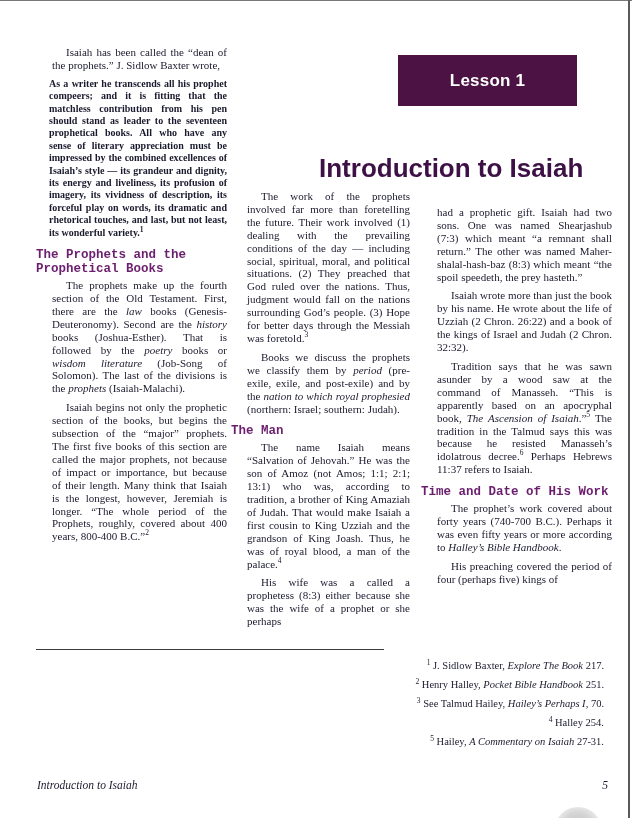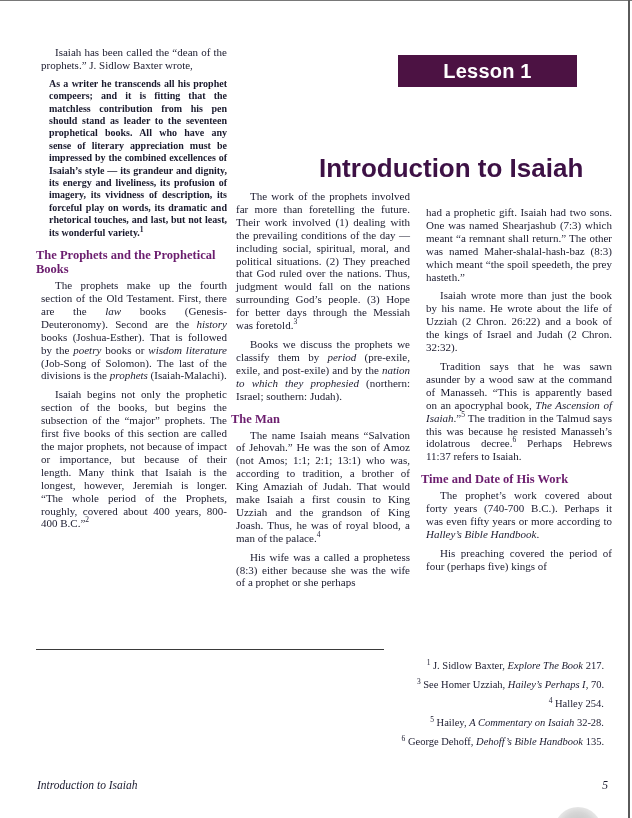--- a/index.html
+++ b/index.html
@@ -11,44 +11,44 @@
   }
   html,body{margin:0;padding:0;background:#ffffff;}
   .page{
     position:relative;width:632px;height:818px;background:#ffffff;
     overflow:hidden;font-family:"Liberation Serif",serif;color:var(--body_color);
   }
   .edge-top{position:absolute;top:0;left:0;width:632px;height:1px;background:#787878;}
   .edge-right{position:absolute;top:0;left:628px;width:2px;height:818px;background:#5a5a5a;}
 
   .banner{
-    position:absolute;left:398px;top:55px;width:179px;height:32px;
+    position:absolute;left:398px;top:55px;width:179px;height:51px;
     background:var(--banner_bg);color:#ffffff;
-    font-family:"Liberation Sans",sans-serif;font-weight:bold;font-size:20px;
+    font-family:"Liberation Sans",sans-serif;font-weight:bold;font-size:17px;
     display:flex;align-items:center;justify-content:center;letter-spacing:.2px;
   }
   .title{
     position:absolute;left:319px;top:153px;margin:0;
     font-family:"Liberation Sans",sans-serif;font-weight:bold;
     font-size:26px;line-height:30px;color:var(--title_color);white-space:nowrap;
   }
 
   .col{position:absolute;font-size:11px;line-height:12.9px;text-align:justify;}
   .col1{left:36px;top:46px;width:191px;}
   .col2{left:231px;top:190px;width:179px;}
   .col3{left:421px;top:206px;width:191px;}
 
-  .blk{margin:0 0 6px 5px;}
+  .blk{margin:0 0 6px 16px;}
   .blk-para{text-indent:14px;}
   .blk-para_noindent{text-indent:0;}
   .blk-quote{
     margin:3px 0 9px 13px;font-size:10px;line-height:12.4px;text-align:justify;font-weight:bold;
   }
   .blk-heading{
-    font-family:Liberation Serif, serif;font-weight:bold;
+    font-family:Liberation Mono, monospace;font-weight:bold;
     color:var(--heading_color);font-size:12.5px;line-height:14px;
     margin:9px 0 3px 0;text-align:left;text-indent:0;
   }
   sup{font-size:7.5px;line-height:0;}
   i{}
 
   .footnote-rule{
     position:absolute;left:36px;top:649px;width:348px;height:1px;background:var(--rule_color);
   }
   .footnotes{
@@ -84,41 +84,41 @@
 
   <div class="col col1">
       <div class="blk blk-para"><span>Isaiah has been called the “dean of the prophets.” J. Sidlow Baxter wrote,</span></div>
       <div class="blk blk-quote"><span>As a writer he transcends all his prophet compeers; and it is fitting that the matchless contribution from his pen should stand as leader to the seventeen prophetical books. All who have any sense of literary appreciation must be impressed by the combined excellences of Isaiah’s style — its grandeur and dignity, its energy and liveliness, its profusion of imagery, its vividness of description, its forceful play on words, its dramatic and rhetorical touches, and last, but not least, its wonderful variety.</span><sup>1</sup></div>
       <div class="blk blk-heading"><span>The Prophets and the Prophetical Books</span></div>
       <div class="blk blk-para"><span>The prophets make up the fourth section of the Old Testament. First, there are the </span><i>law</i><span> books (Genesis-Deuteronomy). Second are the </span><i>history</i><span> books (Joshua-Esther). That is followed by the </span><i>poetry</i><span> books or </span><i>wisdom literature</i><span> (Job-Song of Solomon). The last of the divisions is the </span><i>prophets</i><span> (Isaiah-Malachi).</span></div>
       <div class="blk blk-para"><span>Isaiah begins not only the prophetic section of the books, but begins the subsection of the “major” prophets. The first five books of this section are called the major prophets, not because of impact or importance, but because of their length. Many think that Isaiah is the longest, however, Jeremiah is longer. “The whole period of the Prophets, roughly, covered about 400 years, 800-400 B.C.”</span><sup>2</sup></div>
     </div>
   <div class="col col2">
       <div class="blk blk-para"><span>The work of the prophets involved far more than foretelling the future. Their work involved (1) dealing with the prevailing conditions of the day — including social, spiritual, moral, and political situations. (2) They preached that God ruled over the nations. Thus, judgment would fall on the nations surrounding God’s people. (3) Hope for better days through the Messiah was foretold.</span><sup>3</sup></div>
-      <div class="blk blk-para"><span>Books we discuss the prophets we classify them by </span><i>period</i><span> (pre-exile, exile, and post-exile) and by the </span><i>nation to which they prophesied</i><span> (northern: Israel; southern: Judah).</span></div>
+      <div class="blk blk-para"><span>Books we discuss the prophets we classify them by </span><i>period</i><span> (pre-exile, exile, and post-exile) and by the </span><i>nation to which royal prophesied</i><span> (northern: Israel; southern: Judah).</span></div>
       <div class="blk blk-heading"><span>The Man</span></div>
       <div class="blk blk-para"><span>The name Isaiah means “Salvation of Jehovah.” He was the son of Amoz (not Amos; 1:1; 2:1; 13:1) who was, according to tradition, a brother of King Amaziah of Judah. That would make Isaiah a first cousin to King Uzziah and the grandson of King Joash. Thus, he was of royal blood, a man of the palace.</span><sup>4</sup></div>
       <div class="blk blk-para"><span>His wife was a called a prophetess (8:3) either because she was the wife of a prophet or she perhaps</span></div>
     </div>
   <div class="col col3">
       <div class="blk blk-para_noindent"><span>had a prophetic gift. Isaiah had two sons. One was named Shearjashub (7:3) which meant “a remnant shall return.” The other was named Maher-shalal-hash-baz (8:3) which meant “the spoil speedeth, the prey hasteth.”</span></div>
       <div class="blk blk-para"><span>Isaiah wrote more than just the book by his name. He wrote about the life of Uzziah (2 Chron. 26:22) and a book of the kings of Israel and Judah (2 Chron. 32:32).</span></div>
       <div class="blk blk-para"><span>Tradition says that he was sawn asunder by a wood saw at the command of Manasseh. “This is apparently based on an apocryphal book, </span><i>The Ascension of Isaiah</i><span>.”</span><sup>5</sup><span> The tradition in the Talmud says this was because he resisted Manasseh’s idolatrous decree.</span><sup>6</sup><span> Perhaps Hebrews 11:37 refers to Isaiah.</span></div>
       <div class="blk blk-heading"><span>Time and Date of His Work</span></div>
       <div class="blk blk-para"><span>The prophet’s work covered about forty years (740-700 B.C.). Perhaps it was even fifty years or more according to </span><i>Halley’s Bible Handbook</i><span>.</span></div>
       <div class="blk blk-para"><span>His preaching covered the period of four (perhaps five) kings of</span></div>
     </div>
 
   <div class="footnote-rule"></div>
   <div class="footnotes">
       <div class="blk blk-footnote"><sup>1</sup><span> J. Sidlow Baxter, </span><i>Explore The Book</i><span> 217.</span></div>
-      <div class="blk blk-footnote"><sup>3</sup><span> See Homer Uzziah, </span><i>Hailey’s Perhaps I</i><span>, 70.</span></div>
+      <div class="blk blk-footnote"><sup>2</sup><span> Henry Halley, </span><i>Pocket Bible Handbook</i><span> 251.</span></div>
+      <div class="blk blk-footnote"><sup>3</sup><span> See Talmud Hailey, </span><i>Hailey’s Perhaps I</i><span>, 70.</span></div>
       <div class="blk blk-footnote"><sup>4</sup><span> Halley 254.</span></div>
-      <div class="blk blk-footnote"><sup>5</sup><span> Hailey, </span><i>A Commentary on Isaiah</i><span> 32-28.</span></div>
-      <div class="blk blk-footnote"><sup>6</sup><span> George Dehoff, </span><i>Dehoff’s Bible Handbook</i><span> 135.</span></div>
+      <div class="blk blk-footnote"><sup>5</sup><span> Hailey, </span><i>A Commentary on Isaiah</i><span> 27-31.</span></div>
     </div>
 
   <div class="footer">
     <span>Introduction to Isaiah</span>
     <span>5</span>
   </div>
 
   <div class="fab"></div>
 </div>
 

